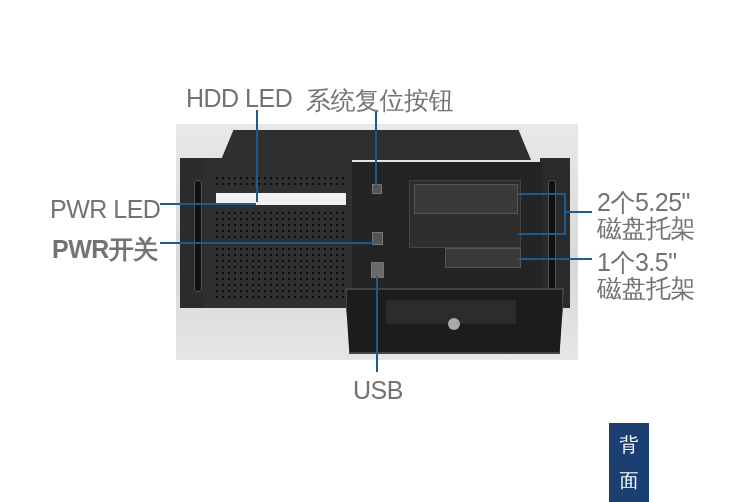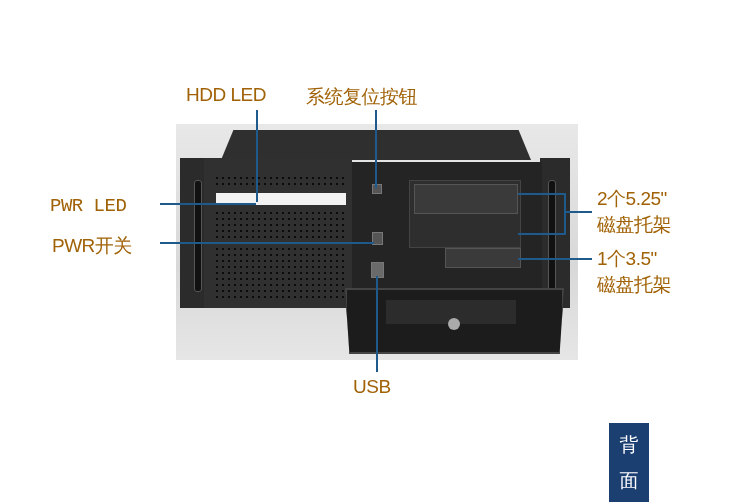--- a/index.html
+++ b/index.html
@@ -1,18 +1,18 @@
 <!DOCTYPE html>
 <html><head>
 <meta charset="utf-8">
 <style>
   html, body { margin:0; padding:0; }
   body { width:750px; height:502px; background:#ffffff; position:relative; overflow:hidden;
          font-family:"Liberation Sans", "DejaVu Sans", sans-serif; }
-  .label { position:absolute; color:#a16207; font-size:19px; letter-spacing:-0.5px; white-space:nowrap; }
+  .label { position:absolute; color:#737373; font-size:25px; letter-spacing:-0.5px; white-space:nowrap; }
   .line { position:absolute; background:#1e5a8c; }
   
   .photo { position:absolute; left:176px; top:124px; width:402px; height:236px;
            background:linear-gradient(180deg,#e8e8e8 0%,#d8d8d8 60%,#e6e6e6 100%); }
   .top { position:absolute; left:221px; top:130px; width:310px; height:30px; background:#2f2f2f;
          clip-path:polygon(4% 0,96% 0,100% 100%,0 100%); }
   .rack-l { position:absolute; left:180px; top:158px; width:25px; height:150px; background:#2b2b2b; }
   .rack-r { position:absolute; left:540px; top:158px; width:30px; height:150px; background:#2b2b2b; }
   .handle { position:absolute; width:6px; background:#111; border:1px solid #555; border-radius:3px; }
   .body-l { position:absolute; left:204px; top:158px; width:148px; height:150px; background:#303030; }
@@ -61,22 +61,22 @@
 <div class="line" style="left:375px;top:110px;width:2px;height:78px;"></div>
 <div class="line" style="left:160px;top:203px;width:96px;height:2px;"></div>
 <div class="line" style="left:160px;top:242px;width:214px;height:2px;"></div>
 <div class="line" style="left:376px;top:276px;width:2px;height:96px;"></div>
 <div class="bracket" style="left:518px;top:193px;width:46px;height:38px;"></div>
 <div class="line" style="left:564px;top:211px;width:28px;height:2px;"></div>
 <div class="line" style="left:518px;top:258px;width:74px;height:2px;"></div>
 
 <div class="label" style="left:186px;top:84px;">HDD LED</div>
 <div class="label" style="left:306px;top:84px;text-align:center;">系统复位按钮</div>
-<div class="label" style="left:50px;top:195px;font-family:Liberation Mono, monospace;">PWR LED</div>
-<div class="label" style="left:52px;top:233px;">PWR开关</div>
+<div class="label" style="left:50px;top:195px;">PWR LED</div>
+<div class="label" style="left:52px;top:233px;font-weight:bold;">PWR开关</div>
 <div class="label" style="left:597px;top:186px;">2个5.25"</div>
 <div class="label" style="left:597px;top:212px;">磁盘托架</div>
 <div class="label" style="left:597px;top:246px;">1个3.5"</div>
 <div class="label" style="left:597px;top:272px;">磁盘托架</div>
 <div class="label" style="left:353px;top:376px;">USB</div>
 
 <div class="badge">
   <span>背</span>
   <span>面</span>
 </div>

